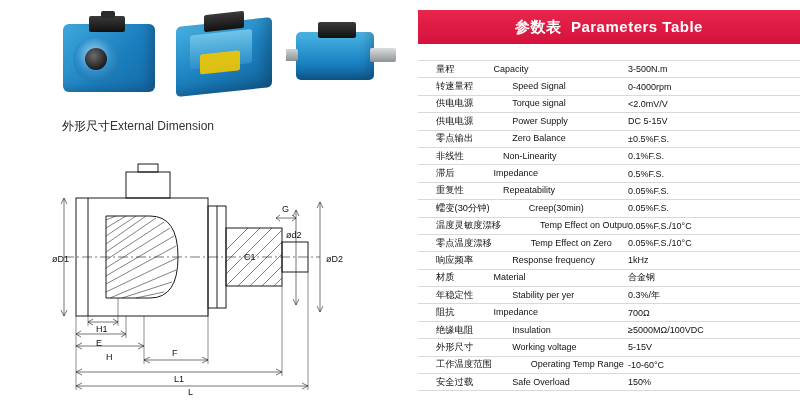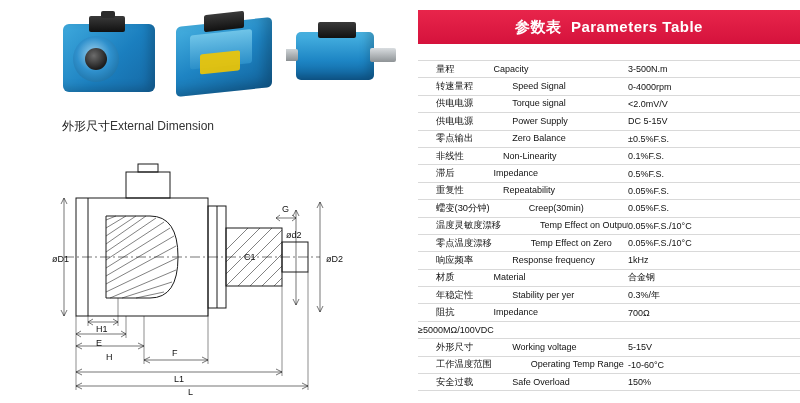--- a/index.html
+++ b/index.html
@@ -403,20 +403,21 @@
         <div class="spec-name"><span class="cn">年稳定性</span><span class="en">Stability per yer</span></div>
         <div class="spec-val">0.3%/年</div>
       </div>
 
       <div class="spec-row">
         <div class="spec-name"><span class="cn">阻抗</span><span class="en">Impedance</span></div>
         <div class="spec-val">700Ω</div>
       </div>
 
       <div class="spec-row">
+        <div class="spec-name"><span class="cn">绝缘电阻</span><span class="en">Insulation</span></div>
         <div class="spec-val">≥5000MΩ/100VDC</div>
       </div>
 
       <div class="spec-row">
         <div class="spec-name"><span class="cn">外形尺寸</span><span class="en">Working voltage</span></div>
         <div class="spec-val">5-15V</div>
       </div>
 
       <div class="spec-row">
         <div class="spec-name"><span class="cn">工作温度范围</span><span class="en">Operating Temp Range</span></div>

